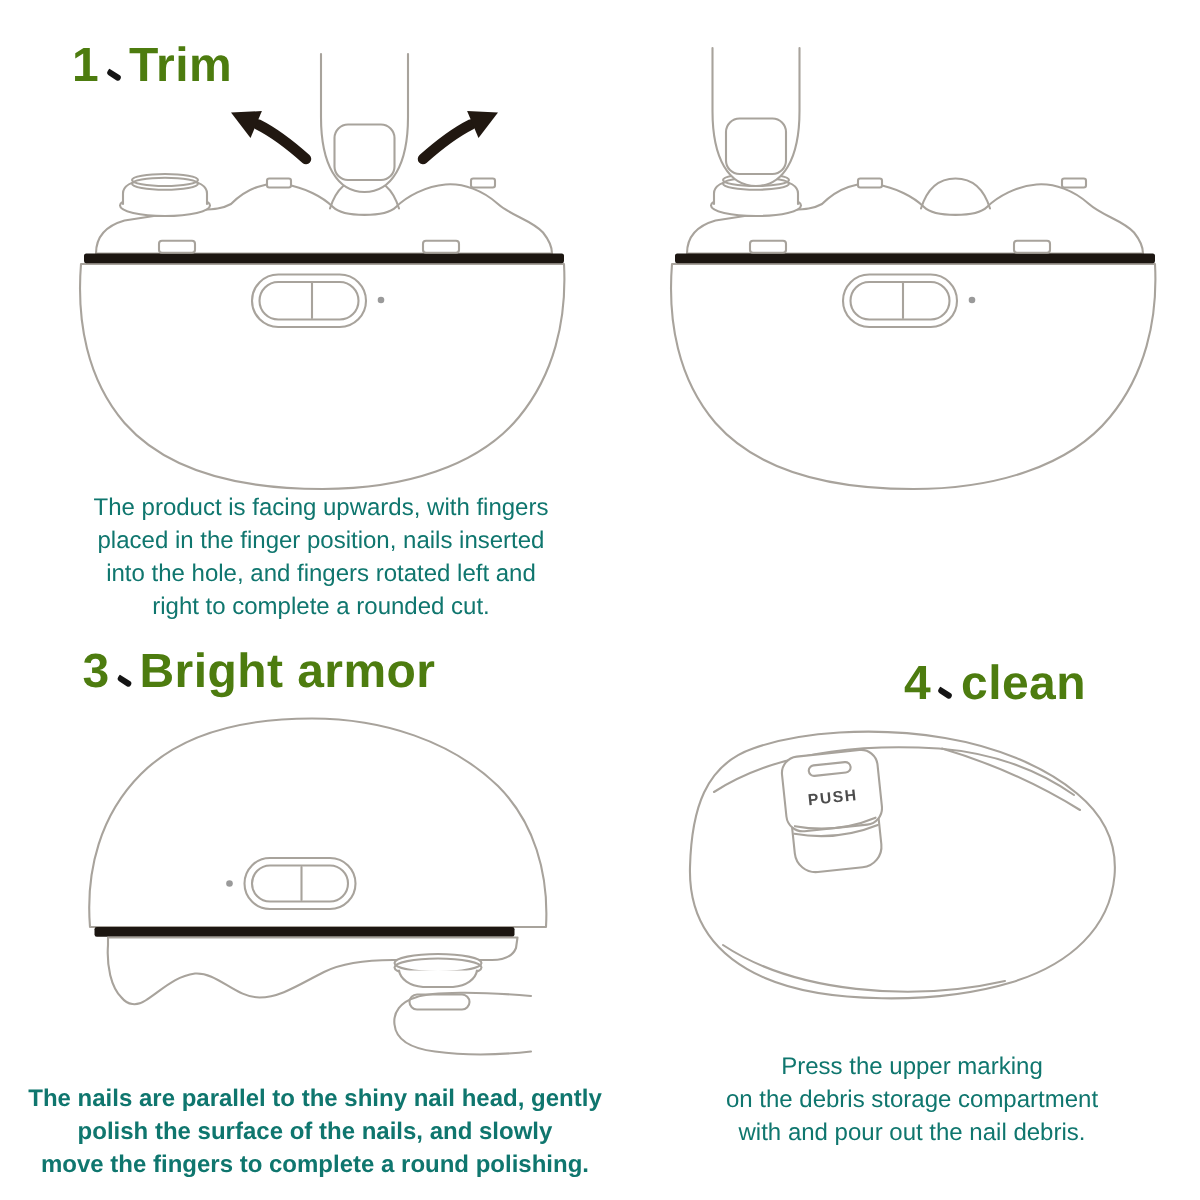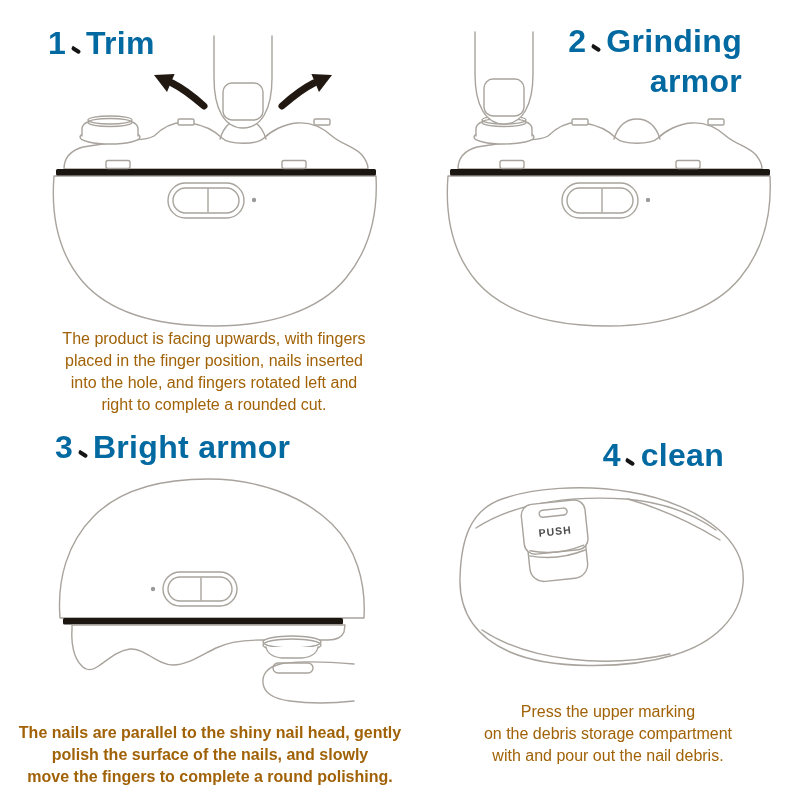--- a/index.html
+++ b/index.html
@@ -1,37 +1,37 @@
 <!DOCTYPE html>
 <html><head>
 <meta charset="utf-8">
 <style>
   html,body{margin:0;padding:0;background:#ffffff;}
   .canvas{
     position:relative;width:800px;height:800px;background:#ffffff;overflow:hidden;
     font-family:"Liberation Sans","DejaVu Sans",sans-serif;color:#1c1c1c;
   }
   .title{
-    position:absolute;font-size:32px;font-weight:700;color:#0369a1;
+    position:absolute;font-size:32px;font-weight:700;color:#4d7c0f;
     letter-spacing:.3px;line-height:1.24;white-space:pre-line;
   }
   .title-text{white-space:pre-line;}
   .t1{left:48px;top:24px;}
   .t2{right:58px;top:22px;text-align:right;}
   .t3{left:55px;top:428px;}
   .t4{right:76px;top:436px;}
   
   .cjk-comma{display:inline-block;width:.62em;height:.62em;position:relative;}
   .cjk-comma::after{
     content:"";position:absolute;left:.14em;bottom:.07em;width:.30em;height:.13em;
     background:#141414;border-radius:.02em .10em .10em .10em;transform:rotate(33deg);
   }
   .desc{
     position:absolute;font-size:16px;line-height:22px;text-align:center;
-    white-space:pre-line;color:#a16207;
+    white-space:pre-line;color:#0f766e;
   }
   .d1{left:18px;top:328px;width:392px;}
   .d2{left:420px;top:328px;width:372px;}
   .d3{left:0px;top:722px;width:420px;font-weight:bold;}
   .d4{left:428px;top:701px;width:360px;}
   .art{position:absolute;}
   .a1{left:26px;top:28px;}
   .a2{left:420px;top:28px;}
   .a3{left:20px;top:468px;}
   .a4{left:430px;top:478px;}
@@ -92,22 +92,20 @@
       <path class="arrow" d="M256,78 Q274,62 288,55"></path>
       <polygon class="arrowhead" points="306,47 285.4,46 293,64"></polygon>
     </g>
   </svg>
 
   <div class="desc d1">The product is facing upwards, with fingers
 placed in the finger position, nails inserted
 into the hole, and fingers rotated left and
 right to complete a rounded cut.</div>
 
-  <div class="title t2"><span>2</span><span class="cjk-comma"></span><span class="title-text">Grinding
-armor</span></div>
 
   <svg class="art a2" width="360" height="302" viewBox="0 0 360 302">
     <g>
       <path class="fill-white" d="M28,148 C25,186 32,225 57,254 C87,288 137,298 189,298 C243,298 293,283 320,250 C343,222 352,186 350,148 Z"></path>
       <path class="fill-white" d="M38,141 C38,131 43,123 57,119 L96,113 C110,111 119,113 128,108 C139,97 152,93 164,95 C177,97 189,103 196,110 C203,117 231,117 238,110 C245,103 258,96 271,95 C283,94 296,99 306,108 C315,116 329,119 336,127 C340,132 342,136 342,141 Z"></path>
       <rect class="fill-white" x="152" y="91" width="16" height="6" rx="1.5"></rect>
       <rect class="fill-white" x="288" y="91" width="16" height="6" rx="1.5"></rect>
       <path d="M194,111 C198,98 206,91 217,91 C228,91 236,98 240,111"></path>
       <g>
         <ellipse class="fill-white" cx="84" cy="109" rx="30" ry="7"></ellipse>

